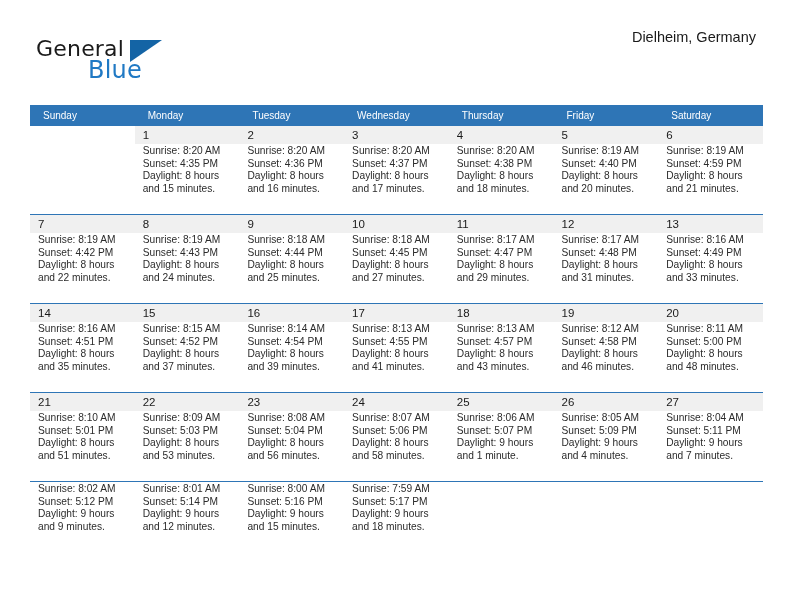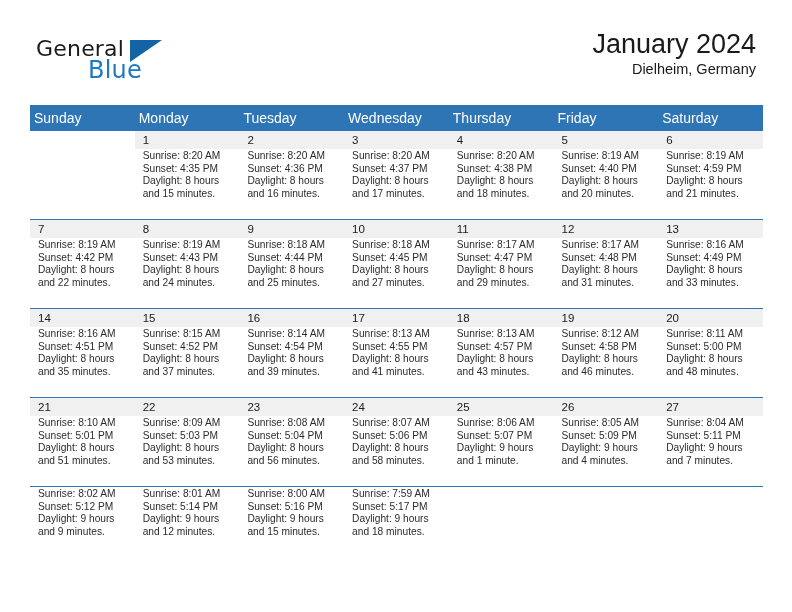--- a/index.html
+++ b/index.html
@@ -95,24 +95,24 @@
     top: 105px;
     width: 733px;
     border-collapse: collapse;
     table-layout: fixed;
   }
   .calendar col { width: 104.71px; }
 
   .dow-row th {
     background: #2e75b6;
     color: #ffffff;
-    font-size: 14px;
+    font-size: 10px;
     font-weight: 400;
     text-align: left;
-    padding: 5px 0 5px 4px;
+    padding: 5px 0 5px 13px;
     height: 19px;
     box-sizing: border-box;
     border: none;
   }
 
   .week-sep td {
     height: 1px;
     padding: 0;
     background: #2e75b6;
     font-size: 0;
@@ -154,21 +154,20 @@
 
 <div class="page">
 
   <div class="header">
     <div class="brand">
       <span class="brand-general">General</span>
       <span class="brand-mark"></span>
       <span class="brand-blue">Blue</span>
     </div>
     <div class="title-block">
-      <div class="month-title">January 2024</div>
       <div class="location">Dielheim, Germany</div>
     </div>
   </div>
 
   <table class="calendar">
     <colgroup>
       <col>
         <col>
         <col>
         <col>

